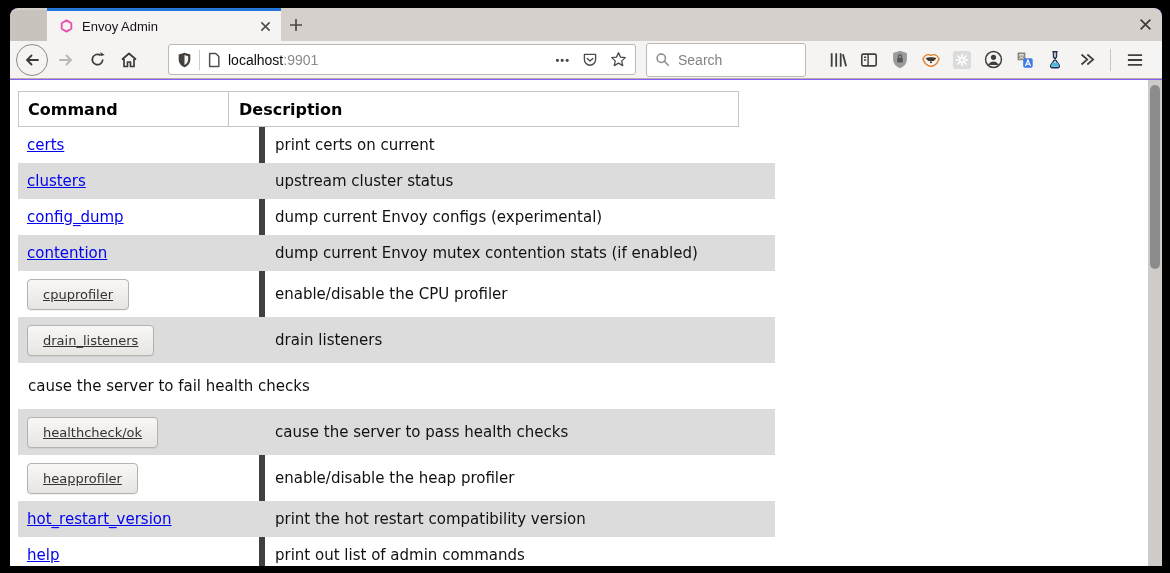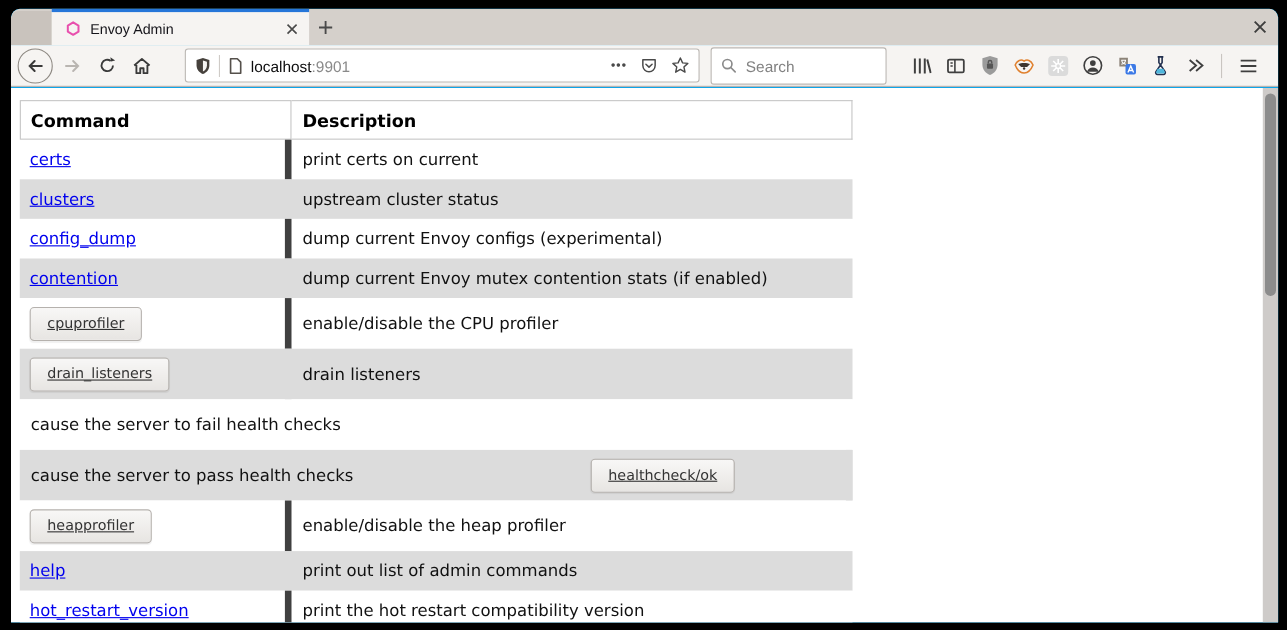--- a/index.html
+++ b/index.html
@@ -1,19 +1,19 @@
 <!DOCTYPE html>
 <html><head>
 <meta charset="utf-8">
 <style>
   * { box-sizing: border-box; margin: 0; padding: 0; }
   html,body { width: 1170px; height: 573px; background:#000; overflow:hidden;
               font-family:"Liberation Sans", sans-serif; }
   .window { position:absolute; left:10px; top:8px; width:1152px; height:558px;
-            background:#0ea5e9; border-radius:8px 8px 0 0; overflow:hidden; }
+            background:#8b5cf6; border-radius:8px 8px 0 0; overflow:hidden; }
 
   
   .tabbar { height:33px; background:#d5d0cb; display:flex; align-items:stretch;
             border-radius:8px 8px 0 0; }
   .pretab { width:37px; height:31px; align-self:flex-end; background:#c9c3bd;
             border-radius:7px 0 0 0; }
   .tab { width:234px; background:#f6f4f2; border-top:3px solid #2676d9;
          display:flex; align-items:center; position:relative; }
   .tab-favicon { margin-left:13px; display:flex; }
   .tab-title { margin-left:9px; font-size:13px; color:#15141a; }
@@ -52,21 +52,21 @@
   .scrollbar { position:absolute; top:0; right:0; width:14px; height:100%;
                background:#cecbc9; }
   .scroll-thumb { position:absolute; top:5px; left:2px; width:10px; height:184px;
                   background:#8c8c8c; border-radius:5px; }
 
   .home-table { margin:11px 0 0 8px; width:757px;
                 font-family:"DejaVu Sans", sans-serif; }
   .thead { display:flex; height:36px; }
   .th { border:1px solid #c6c6c6; display:flex; align-items:center;
         font-weight:bold; font-size:16px; color:#000; padding-left:9px; }
-  .th-cmd  { width:247px; }
+  .th-cmd  { width:211px; }
   .th-desc { width:510px; border-left:none; padding-left:10px; }
   .trow { display:flex; height:36px; background:#fff; }
   .trow.btn-row { height:46px; }
   .trow:nth-child(even) { background:#dcdcdc; }
   .cell { display:flex; align-items:center; }
   .cell-cmd { width:247px; padding-left:9px; border-right:6px solid #404040; }
   .trow:nth-child(even) .cell-cmd { border-right-color:#dcdcdc; }
   .cell-desc { width:510px; padding-left:10px; font-size:15px; color:#111; }
   .cmd-link { color:#0000ee; text-decoration:underline; font-size:15px; cursor:pointer; }
   .cmd-button { font-family:"DejaVu Sans", sans-serif; font-size:13px; color:#333;
@@ -279,42 +279,42 @@
           <div class="trow btn-row">
             <div class="cell cell-cmd">
               <button class="cmd-button">drain_listeners</button>
             </div>
             <div class="cell cell-desc">drain listeners</div>
           </div>
           <div class="trow btn-row">
             <div class="cell cell-desc">cause the server to fail health checks</div>
           </div>
           <div class="trow btn-row">
+            <div class="cell cell-cmd">
+              <button class="cmd-button">healthcheck/ok</button>
+            </div>
             <div class="cell cell-desc">cause the server to pass health checks</div>
-            <div class="cell cell-cmd">
-              <button class="cmd-button">healthcheck/ok</button>
-            </div>
           </div>
           <div class="trow btn-row">
             <div class="cell cell-cmd">
               <button class="cmd-button">heapprofiler</button>
             </div>
             <div class="cell cell-desc">enable/disable the heap profiler</div>
           </div>
           <div class="trow">
             <div class="cell cell-cmd">
+              <a class="cmd-link">hot_restart_version</a>
+            </div>
+            <div class="cell cell-desc">print the hot restart compatibility version</div>
+          </div>
+          <div class="trow">
+            <div class="cell cell-cmd">
               <a class="cmd-link">help</a>
             </div>
             <div class="cell cell-desc">print out list of admin commands</div>
-          </div>
-          <div class="trow">
-            <div class="cell cell-cmd">
-              <a class="cmd-link">hot_restart_version</a>
-            </div>
-            <div class="cell cell-desc">print the hot restart compatibility version</div>
           </div>
         </div>
     </div>
     <div class="scrollbar">
       <div class="scroll-thumb"></div>
     </div>
   </div>
 
 </div>
 

